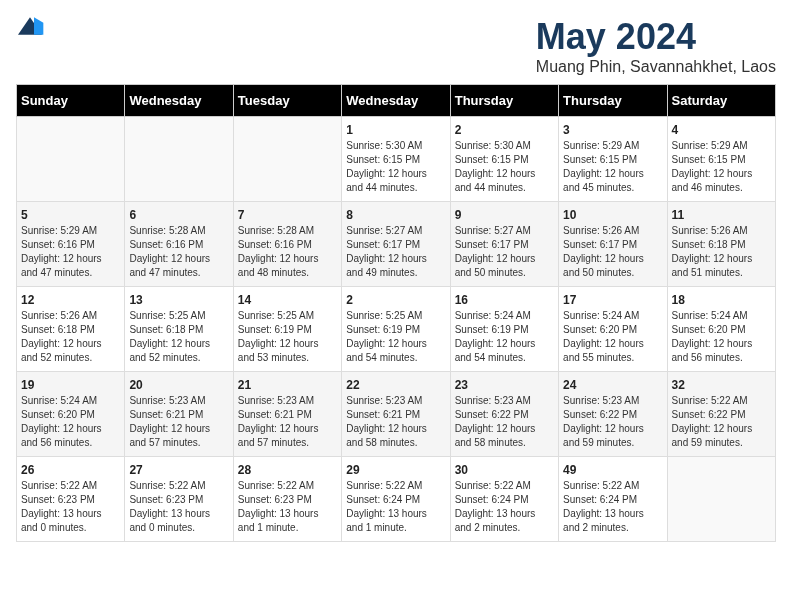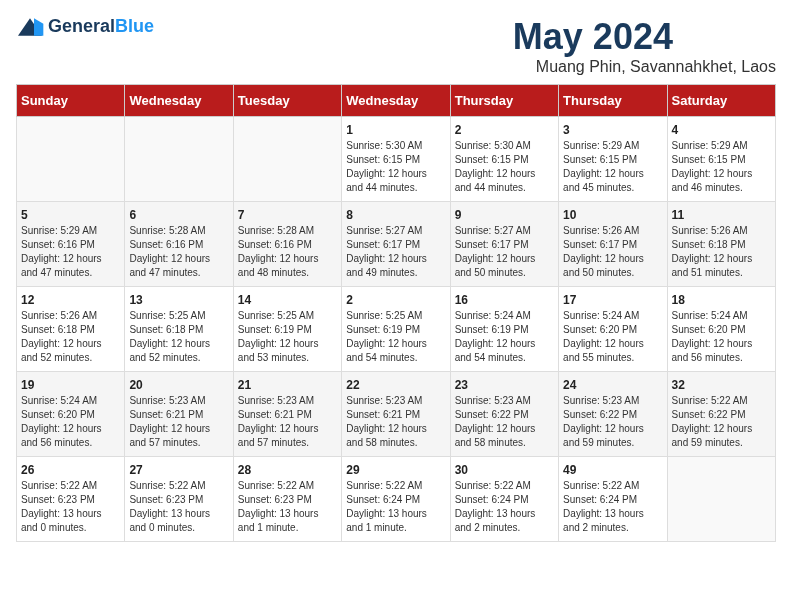--- a/index.html
+++ b/index.html
@@ -39,29 +39,28 @@
       text-align: left;
     }
     .main-title {
       font-size: 36px;
       font-weight: bold;
       color: #1a3a5c;
     }
     .subtitle {
       font-size: 16px;
       color: #333;
-      margin-left: 23px;
     }
     table {
       width: 100%;
       border-collapse: collapse;
       table-layout: fixed;
     }
     thead tr {
-      background-color: #b91c1c;
+      background-color: #000000;
       color: #fff;
     }
     thead th {
       padding: 8px 4px;
       text-align: left;
       font-size: 13px;
       font-weight: bold;
       border: 1px solid #ccc;
     }
     tbody tr {
@@ -98,23 +97,20 @@
 </head>
 <body>
 
 <div class="header-section">
   <div class="logo">
     <svg class="logo-icon" viewBox="0 0 40 30" xmlns="http://www.w3.org/2000/svg">
       <rect x="0" y="0" width="40" height="30" fill="none"></rect>
       <polygon points="20,2 38,28 2,28" fill="#1a3a5c"></polygon>
       <polygon points="26,2 40,10 40,28 26,28" fill="#2196f3"></polygon>
     </svg>
-    <div>
-      <span class="logo-text-general">General</span><span class="logo-text-blue">Blue</span>
-    </div>
   </div>
   <div class="title-block">
     <div class="main-title">May 2024</div>
     <div class="subtitle">Muang Phin, Savannahkhet, Laos</div>
   </div>
 </div>
 
 <table>
   <thead>
     <tr>

